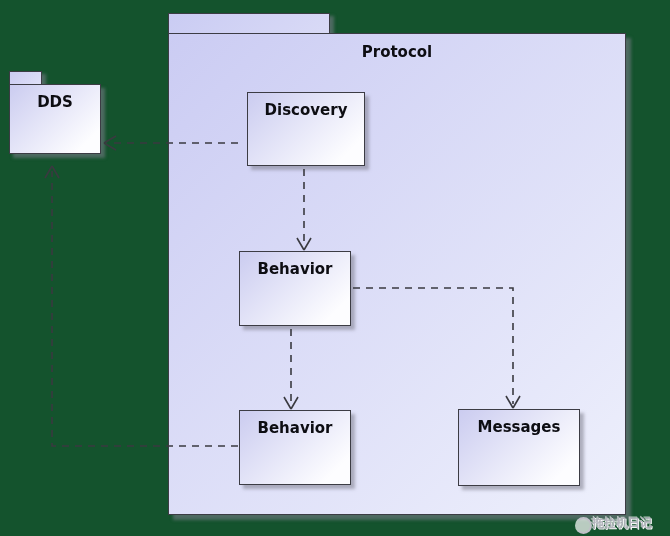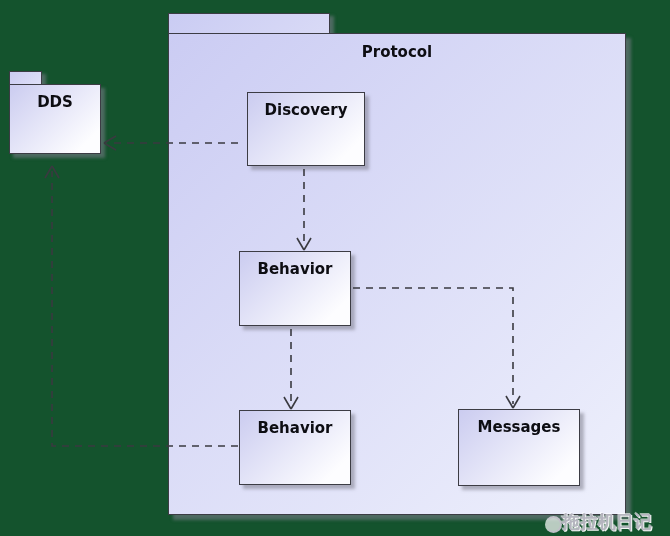--- a/index.html
+++ b/index.html
@@ -60,21 +60,21 @@
   svg.arrows path.dash{stroke-dasharray:7 6;}
   
   .watermark{
     position:absolute;right:4px;bottom:4px;z-index:20;
     text-align:right;line-height:1.05;
     color:#b5b5bf;
     text-shadow:1px 1px 0 rgba(255,255,255,0.95),-1px -1px 0 rgba(255,255,255,0.6);
     user-select:none;
   }
   .watermark .brandline{
-    font-size:18px;font-weight:bold;
+    font-size:12px;font-weight:bold;
     display:flex;align-items:center;justify-content:flex-end;gap:0;
     margin-right:14px;
   }
   .watermark .logo{
     width:20px;height:17px;display:inline-block;position:relative;
   }
   .watermark .logo::before{
     content:"";position:absolute;left:3px;top:2px;width:13px;height:13px;
     border-radius:50%;border:2px solid #c0c0c8;border-left-color:transparent;
     background:rgba(255,255,255,0.7);

